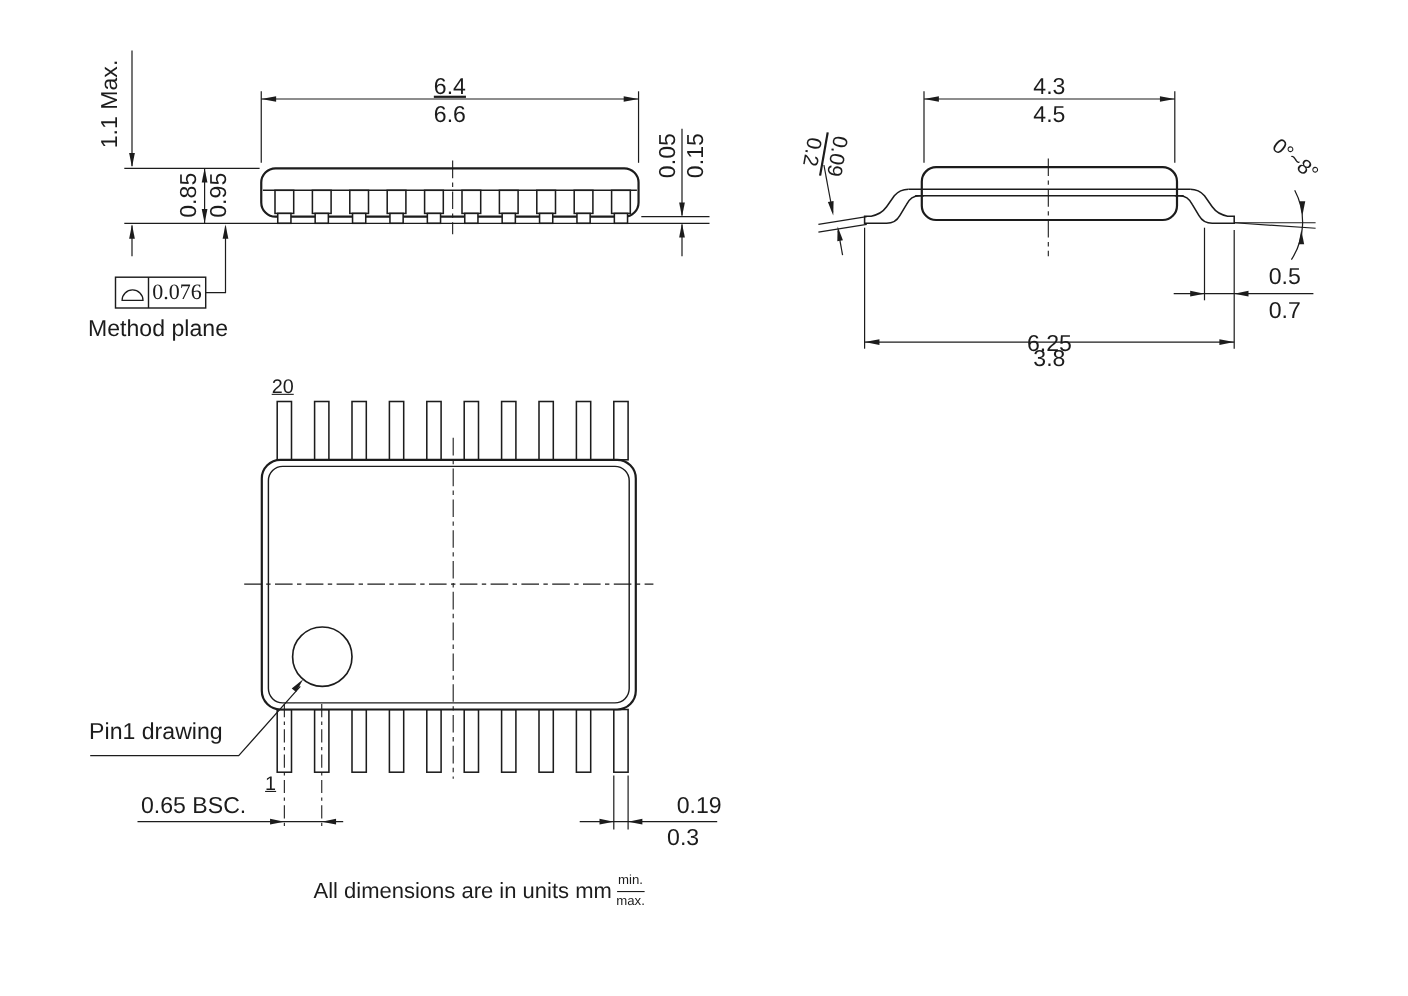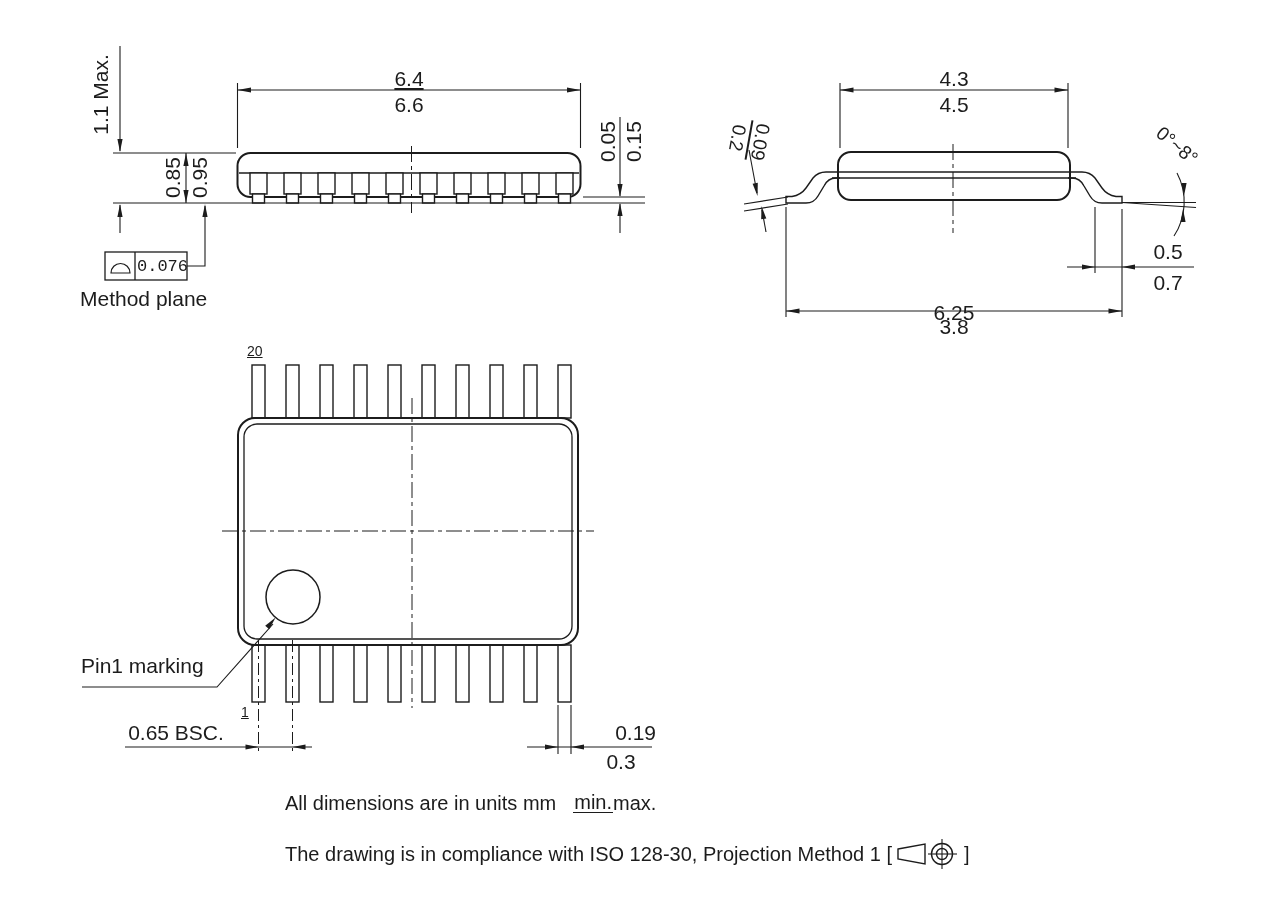--- a/index.html
+++ b/index.html
@@ -1,31 +1,31 @@
 <!DOCTYPE html>
 <html><head>
 <meta charset="utf-8">
 <style>
   html,body { margin:0; padding:0; background:#ffffff; }
   #page { position:relative; width:1280px; height:905px; background:#ffffff; overflow:hidden;
           font-family:"Liberation Sans", sans-serif; color:#1c1c1c; }
   #linework { position:absolute; left:0; top:0; z-index:1; }
   .t { position:absolute; z-index:2; font-size:21px; line-height:21px; white-space:nowrap; color:#1c1c1c; }
   .tc { text-align:center; }
-  .sm { font-size:14px; line-height:14px;text-decoration:underline; }
-  .mono { font-family:Liberation Mono, monospace; font-size:17px; line-height:17px; letter-spacing:0px; }
+  .sm { font-size:18px; line-height:14px;text-decoration:underline; }
+  .mono { font-family:Liberation Serif, serif; font-size:20px; line-height:17px; letter-spacing:0px; }
   .rot90ccw { transform:rotate(-90deg); transform-origin:center; }
   .rot100cw { transform:rotate(100deg); transform-origin:center; }
   .rot40cw  { transform:rotate(40deg);  transform-origin:center; }
   .frac { display:flex; flex-direction:column; align-items:center; }
   .frac .num { border-bottom:2px solid #1c1c1c; padding:0 2px 1px 2px; }
   .frac .den { padding-top:1px; }
-  .notefrac { display:inline-flex; flex-direction:row; align-items:center; font-size:20px; line-height:17px; }
+  .notefrac { display:inline-flex; flex-direction:column; align-items:center; font-size:12px; line-height:17px; }
   .notefrac .num { border-bottom:1.5px solid #1c1c1c; padding:0 1px 1px 1px; }
-  .noteline { position:absolute; z-index:2; display:flex; align-items:center; gap:17px; font-size:20px; line-height:22px; }
+  .noteline { position:absolute; z-index:2; display:flex; align-items:center; gap:4px; font-size:20px; line-height:22px; }
   .projsym { display:inline-block; margin:0 1px; }
 </style>
 </head>
 <body>
 
 <div id="page">
 
 <svg id="linework" width="1280" height="905" viewBox="0 0 1280 905" fill="none" stroke="#1c1c1c" stroke-width="1.4">
 
   <g>
@@ -227,38 +227,27 @@
     <span class="num">0.09</span>
     <span class="den">0.2</span>
   </div>
   <div class="t rot40cw tc" style="left:1147px; top:135px; width:60px; font-size:19px;">0°~8°</div>
   <div class="t tc" style="left:1138px; top:241px; width:60px;">0.5</div>
   <div class="t tc" style="left:1138px; top:272px; width:60px;">0.7</div>
   <div class="t tc" style="left:914px; top:302px; width:80px;">6.25</div>
   <div class="t tc" style="left:914px; top:316px; width:80px;">3.8</div>
 
   <div class="t sm" style="left:247px; top:344px;">20</div>
-  <div class="t" style="left:81px; top:655px;">Pin1 marking</div>
+  <div class="t" style="left:81px; top:655px;">Pin1 drawing</div>
   <div class="t sm" style="left:241px; top:705px;">1</div>
   <div class="t tc" style="left:116px; top:722px; width:120px;">0.65 BSC.</div>
   <div class="t tc" style="left:586px; top:722px; width:70px;text-align:right;">0.19</div>
   <div class="t tc" style="left:586px; top:751px; width:70px;">0.3</div>
 
   <div class="noteline" style="left:285px; top:792px;">
     <span>All dimensions are in units mm</span>
     <span class="notefrac">
       <span class="num">min.</span>
       <span>max.</span>
     </span>
   </div>
-  <div class="noteline" style="left:285px; top:838px; gap:2px;">
-    <span>The drawing is in compliance with ISO 128-30, Projection Method 1 [</span>
-    <svg class="projsym" width="66" height="32" viewBox="0 0 66 32" fill="none" stroke="#1c1c1c" stroke-width="1.4">
-      <polygon points="3,11 30,6 30,26 3,21"></polygon>
-      <circle cx="47" cy="16" r="10.5"></circle>
-      <circle cx="47" cy="16" r="5.5"></circle>
-      <line x1="33" y1="16" x2="62" y2="16" stroke-width="1.1"></line>
-      <line x1="47" y1="1" x2="47" y2="31" stroke-width="1.1"></line>
-    </svg>
-    <span>]</span>
-  </div>
 
 </div>
 
 </body></html>

